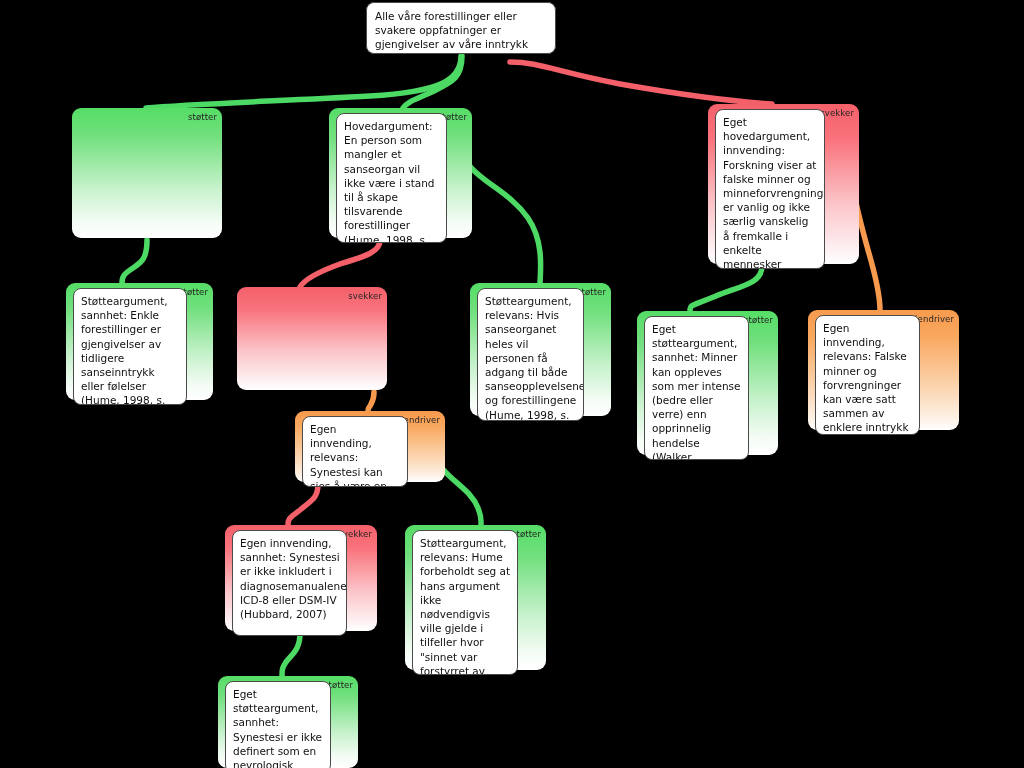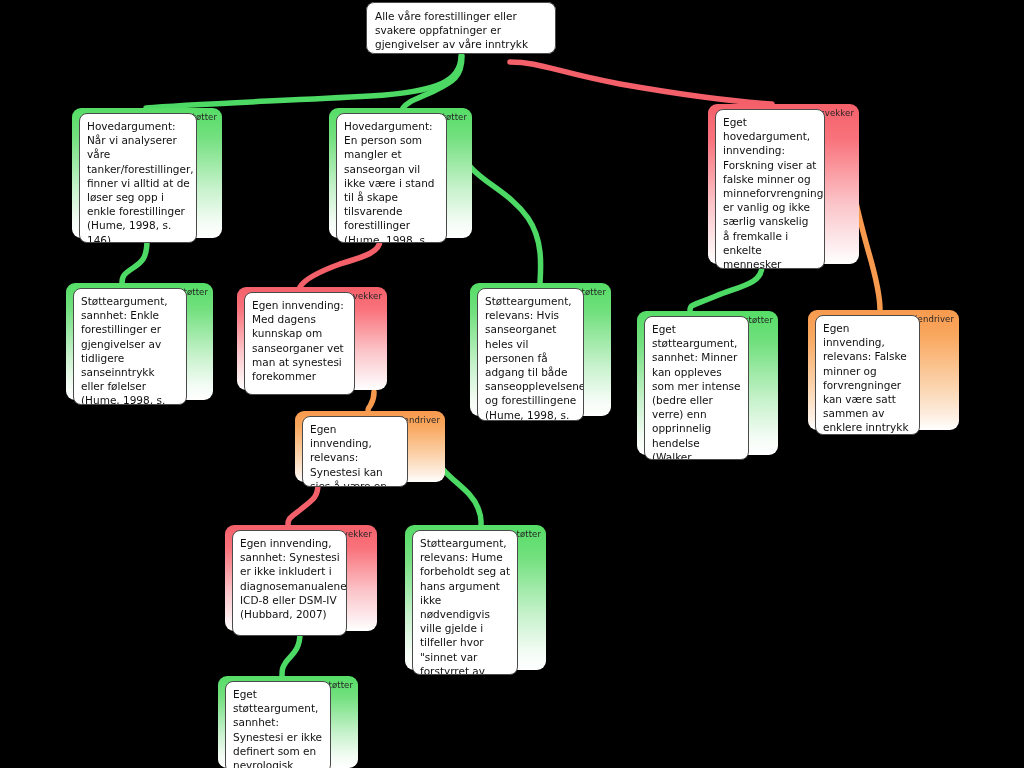--- a/index.html
+++ b/index.html
@@ -60,37 +60,35 @@
       <path d="M 318 484 C 318 498 312 500 300 510 C 290 518 288 518 288 525" stroke="#f4606a" stroke-width="5.5" stroke-linecap="round" fill="none"></path>
       <path d="M 431 448 C 440 478 470 486 478 508 C 482 518 481 520 481 525" stroke="#4cd964" stroke-width="5.5" stroke-linecap="round" fill="none"></path>
       <path d="M 300 633 C 300 650 292 654 286 662 C 282 668 282 670 282 676" stroke="#4cd964" stroke-width="5.5" stroke-linecap="round" fill="none"></path>
     </svg>
   <div id="node-layer">
       <div class="node plain" style="left: 366px; top: 2px; width: 190px; height: 52px;">
         <div class="body" style="width: 190px; height: 52px;">Alle våre forestillinger eller svakere oppfatninger er gjengivelser av våre inntrykk eller mer livaktige oppfatninger.</div>
       </div>
       <div class="node support" style="left: 72px; top: 108px; width: 150px; height: 130px;">
         <span class="gutter-label">støtter</span>
-        <div class="body" style="width: 118px; height: 130px;">Hovedargument: Når vi analyserer våre tanker/forestillinger, finner vi alltid at de løser seg opp i enkle forestillinger (Hume, 1998, s. 146)</div>
       </div>
       <div class="node support" style="left: 329px; top: 108px; width: 143px; height: 130px;">
         <span class="gutter-label">støtter</span>
         <div class="body" style="width: 111px; height: 130px;">Hovedargument: En person som mangler et sanseorgan vil ikke være i stand til å skape tilsvarende forestillinger (Hume, 1998, s. 146)</div>
       </div>
       <div class="node oppose" style="left: 708px; top: 104px; width: 151px; height: 160px;">
         <span class="gutter-label">svekker</span>
         <div class="body" style="width: 110px; height: 160px;">Eget hovedargument, innvending: Forskning viser at falske minner og minneforvrengning er vanlig og ikke særlig vanskelig å fremkalle i enkelte mennesker (Loftus,1997)</div>
       </div>
       <div class="node support" style="left: 66px; top: 283px; width: 147px; height: 117px;">
         <span class="gutter-label">støtter</span>
         <div class="body" style="width: 114px; height: 117px;">Støtteargument, sannhet: Enkle forestillinger er gjengivelser av tidligere sanseinntrykk eller følelser (Hume, 1998, s. 146)</div>
       </div>
       <div class="node oppose" style="left: 237px; top: 287px; width: 150px; height: 103px;">
         <span class="gutter-label">svekker</span>
-        <div class="body" style="width: 111px; height: 103px;">Egen innvending: Med dagens kunnskap om sanseorganer vet man at synestesi forekommer</div>
       </div>
       <div class="node support" style="left: 470px; top: 283px; width: 141px; height: 133px;">
         <span class="gutter-label">støtter</span>
         <div class="body" style="width: 107px; height: 133px;">Støtteargument, relevans: Hvis sanseorganet heles vil personen få adgang til både sanseopplevelsene og forestillingene (Hume, 1998, s. 146)</div>
       </div>
       <div class="node support" style="left: 637px; top: 311px; width: 141px; height: 144px;">
         <span class="gutter-label">støtter</span>
         <div class="body" style="width: 105px; height: 144px;">Eget støtteargument, sannhet: Minner kan oppleves som mer intense (bedre eller verre) enn opprinnelig hendelse (Walker, Skowronski &amp; Thompson, 2003)</div>
       </div>
       <div class="node rebut" style="left: 808px; top: 310px; width: 151px; height: 120px;">

